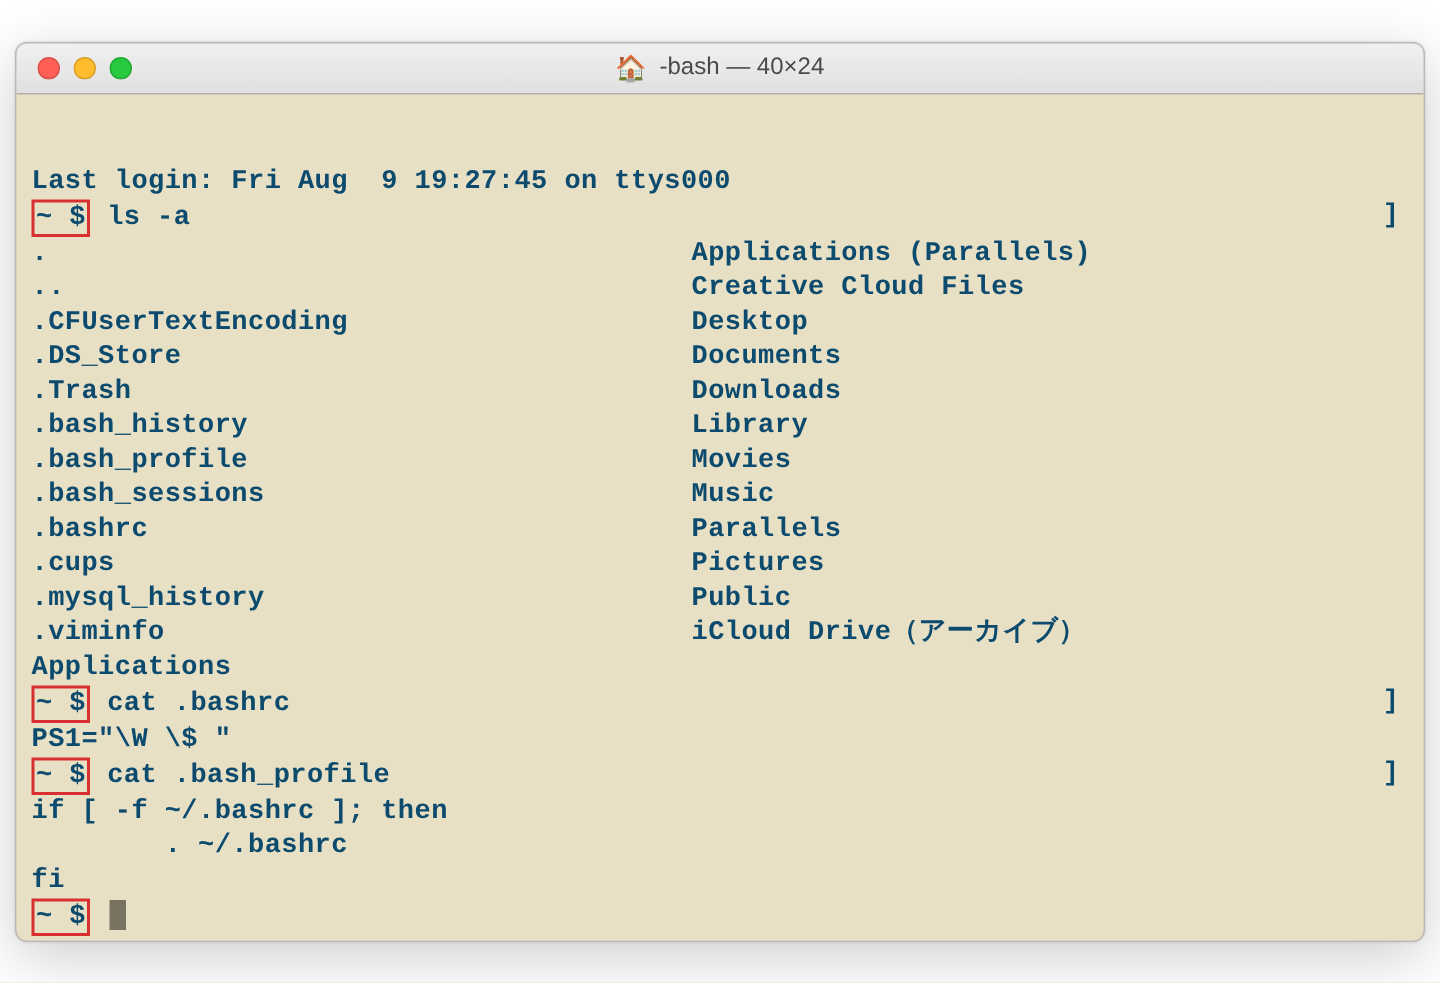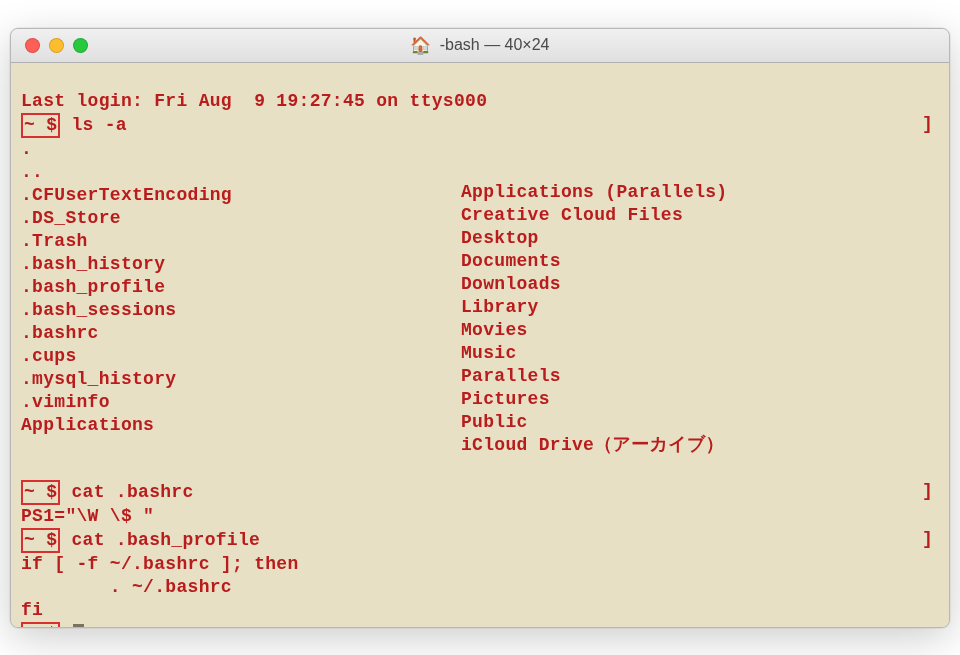--- a/index.html
+++ b/index.html
@@ -54,41 +54,41 @@
       gap: 8px;
       font-family: -apple-system, BlinkMacSystemFont, "Helvetica Neue", sans-serif;
       font-size: 16px;
       color: #4a4a4a;
     }
     .home-icon {
       font-size: 17px;
     }
     .terminal {
       flex: 1;
-      padding: 4px 10px;
+      padding: 24px 10px;
       font-size: 18px;
       line-height: 23px;
-      color: #b91c1c;
+      color: #0c4a6e;
       white-space: pre;
       background: #e8e0c5;
       font-weight: bold;
       letter-spacing: 0.3px;
       overflow: hidden;
     }
     .prompt-box {
       border: 2.5px solid #d83030;
       padding: 0 1px;
       display: inline-block;
       line-height: 21px;
     }
     .two-col {
       display: flex;
     }
     .col-left { width: 440px; }
-    .col-right { flex: 1; margin-top: 43px; }
+    .col-right { flex: 1; }
     .rbracket {
       float: right;
       padding-right: 6px;
     }
     .cursor {
       display: inline-block;
       width: 11px;
       height: 20px;
       background: #7a7260;
       vertical-align: middle;

